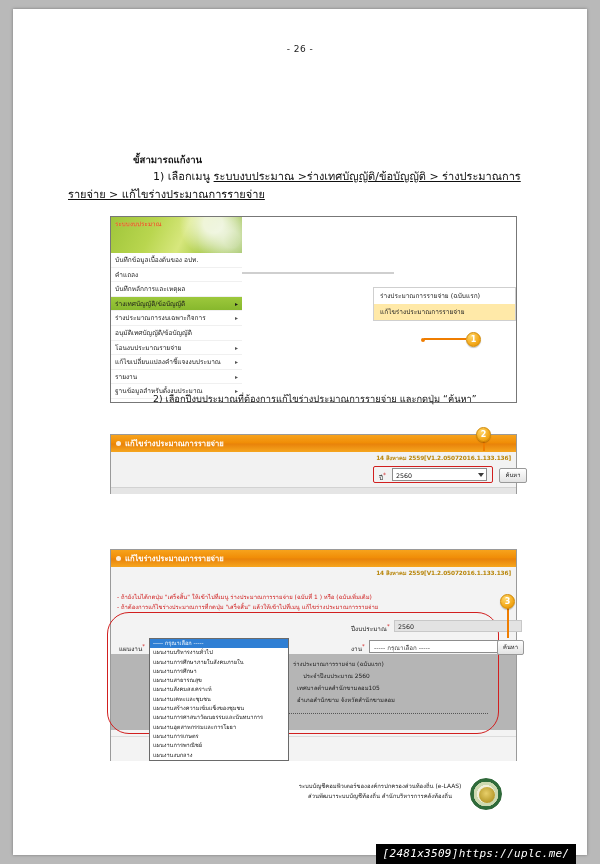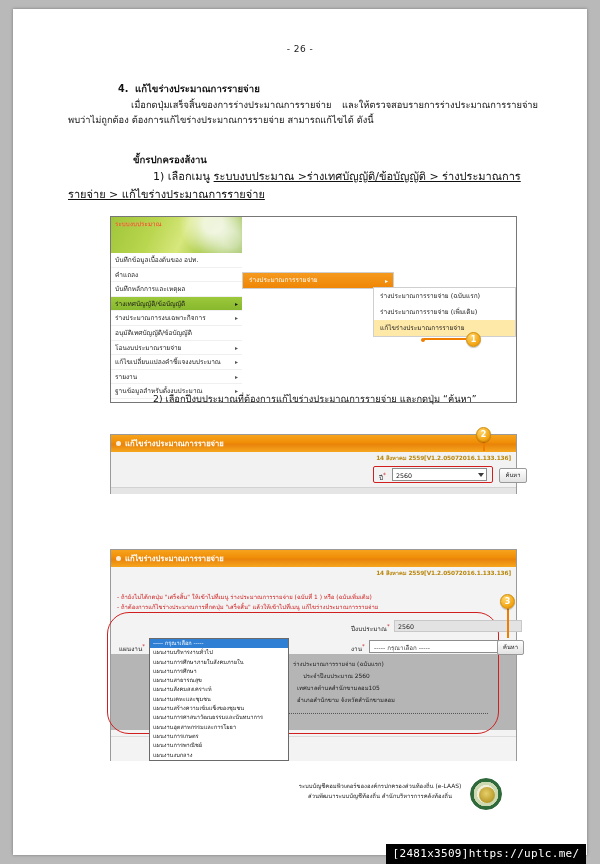--- a/index.html
+++ b/index.html
@@ -247,40 +247,36 @@
       radial-gradient(circle at 50% 50%, #f2efda 0 42%, #cdd9b0 43% 58%, #2f6b3a 59% 100%);
     border:1px solid #2d6638;box-sizing:border-box;
   }
   .seal::after{
     content:"";position:absolute;left:8px;top:8px;width:16px;height:16px;
     border-radius:50%;
     background:radial-gradient(circle at 45% 40%,#e8cf6a,#b79a2b 70%,#8c7520);
   }
   
   .wm{
-    position:absolute;left:386px;top:844px;width:200px;height:20px;
+    position:absolute;left:376px;top:844px;width:200px;height:20px;
     background:#000;color:#fff;font-family:"DejaVu Sans Mono","Liberation Mono",monospace;
-    font-size:11px;line-height:20px;text-align:center;letter-spacing:.3px;
+    font-size:11px;line-height:20px;text-align:center;letter-spacing:.3px;font-style:italic;
   }
 </style>
 </head>
 <body>
 
 <div class="page">
   <div class="doc">
 
     <div class="pagenum">- 26 -</div>
 
-    <div class="t-head4">
-      <span class="num">4.</span><span>แก้ไขร่างประมาณการรายจ่าย</span>
-    </div>
-
-    <div class="t-p1">เมื่อกดปุ่มเสร็จสิ้นของการร่างประมาณการรายจ่าย และให้ตรวจสอบรายการร่างประมาณการรายจ่าย พบว่าไม่ถูกต้อง ต้องการแก้ไขร่างประมาณการรายจ่าย สามารถแก้ไขได้ ดังนี้</div>
-
-    <div class="t-step">ขั้กรปกครองส้งาน</div>
+
+
+    <div class="t-step">ขั้สามารถแก้งาน</div>
 
     <div class="t-1">
       <span>1)   เลือกเมนู </span><span class="u">ระบบงบประมาณ &gt;ร่างเทศบัญญัติ/ข้อบัญญัติ &gt; ร่างประมาณการรายจ่าย &gt; แก้ไขร่างประมาณการรายจ่าย</span>
     </div>
 
     <div class="shot1">
 
       <div class="menu-root">
         <div class="menu-banner">
           <div class="bt">ระบบงบประมาณ</div>
@@ -293,26 +289,24 @@
           <div class="mi"><span>ร่างประมาณการงบเฉพาะกิจการ</span><span class="arw">▸</span></div>
           <div class="mi"><span>อนุมัติเทศบัญญัติ/ข้อบัญญัติ</span></div>
           <div class="mi"><span>โอนงบประมาณรายจ่าย</span><span class="arw">▸</span></div>
           <div class="mi"><span>แก้ไขเปลี่ยนแปลงคำชี้แจงงบประมาณ</span><span class="arw">▸</span></div>
           <div class="mi"><span>รายงาน</span><span class="arw">▸</span></div>
           <div class="mi"><span>ฐานข้อมูลสำหรับตั้งงบประมาณ</span><span class="arw">▸</span></div>
         </div>
       </div>
 
       <div class="menu2">
-        <div class="m2i on"><span>ร่างประมาณการรายจ่าย</span><span class="arw">▸</span></div>
       </div>
 
       <div class="menu3">
         <div class="m3i">ร่างประมาณการรายจ่าย (ฉบับแรก)</div>
-        <div class="m3i">ร่างประมาณการรายจ่าย (เพิ่มเติม)</div>
         <div class="m3i sel">แก้ไขร่างประมาณการรายจ่าย</div>
       </div>
 
       <div class="lead-dot" style="left:310px;top:120.5px;"></div>
       <div class="lead" style="left:313px;top:121.3px;width:42px;"></div>
       <div class="bubble" style="left:355px;top:115px;">1</div>
     </div>
 
     <div class="t-2">2)   เลือกปีงบประมาณที่ต้องการแก้ไขร่างประมาณการรายจ่าย และกดปุ่ม “ค้นหา”</div>
 

